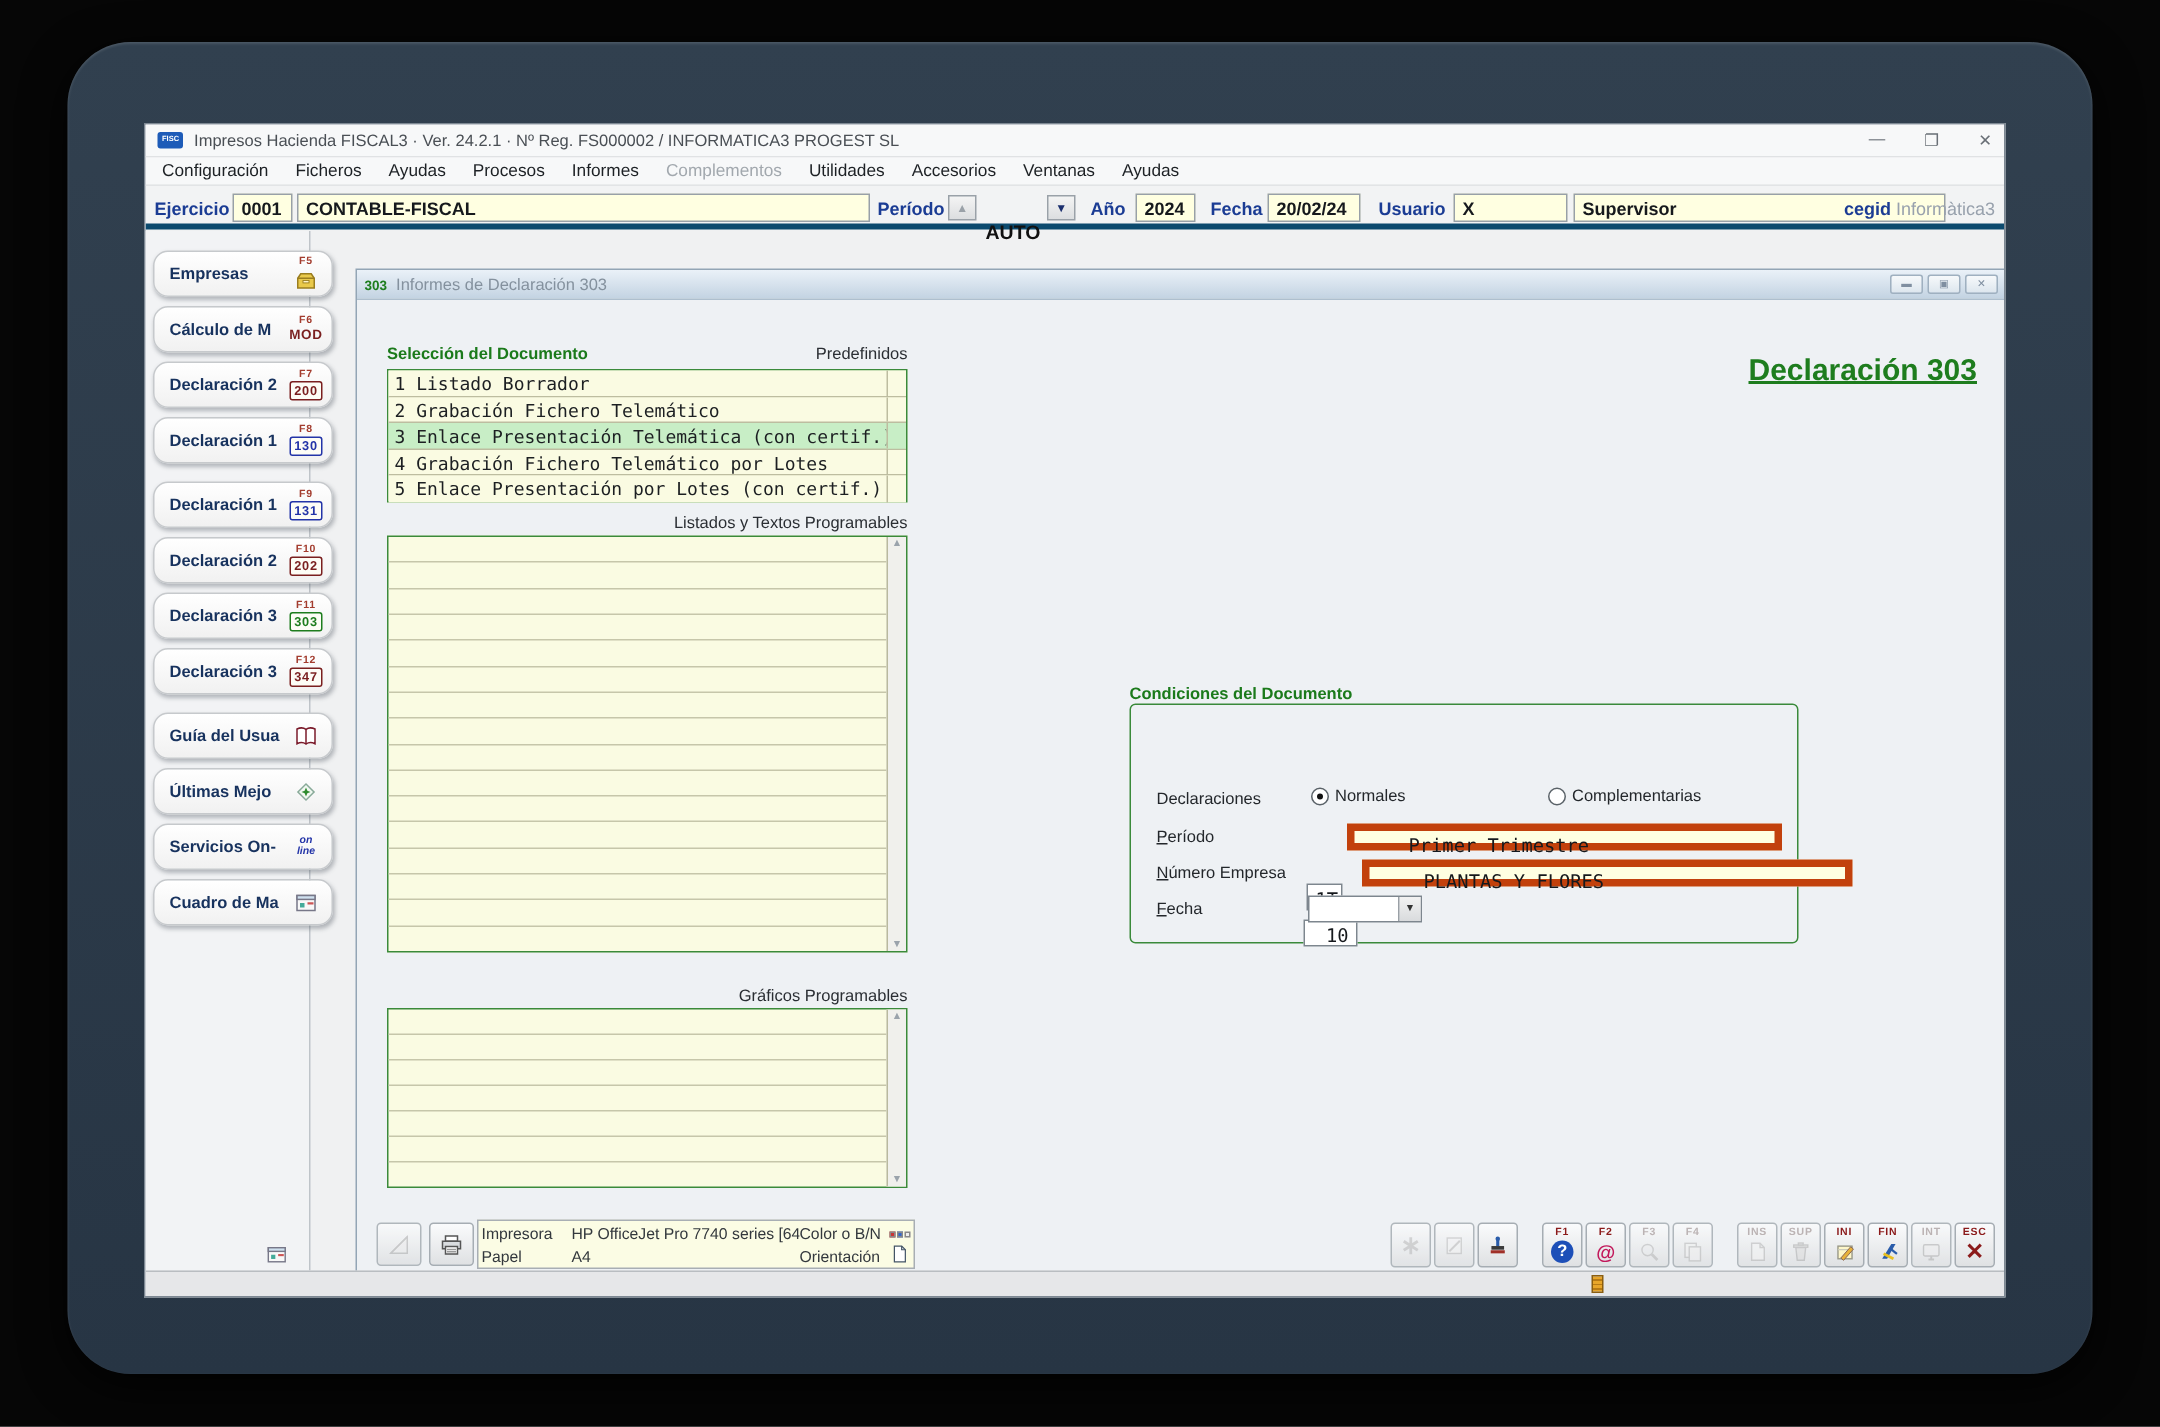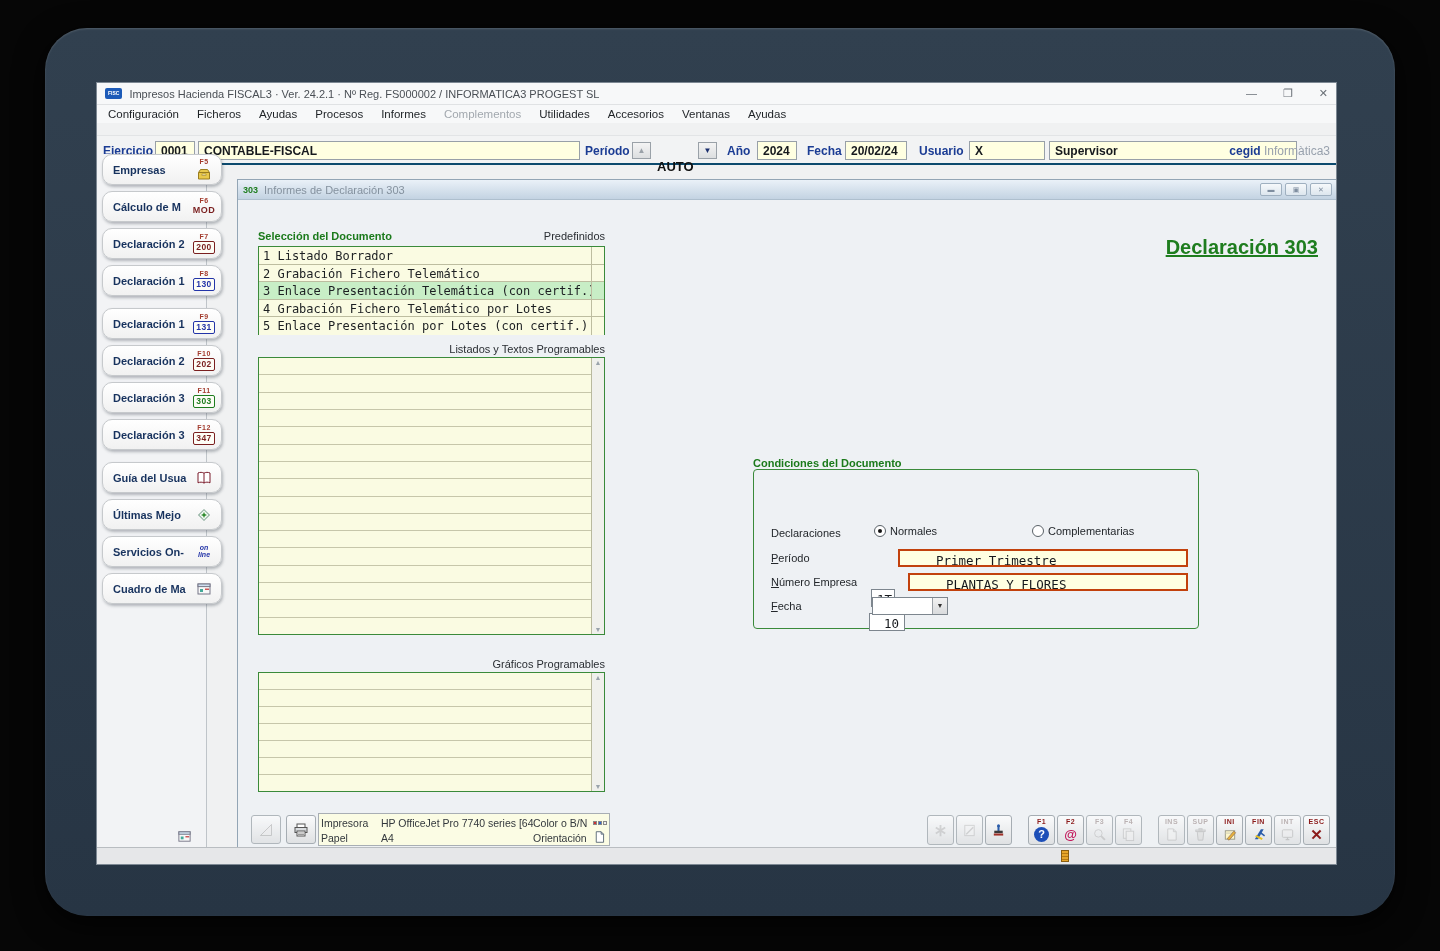--- a/index.html
+++ b/index.html
@@ -23,35 +23,35 @@
   .win-controls { margin-left:auto; display:flex; gap:26px; color:#6a7077; font-size:11px; }
   .win-controls span { cursor:default; }
 
   
   #menubar { position:absolute; left:0; top:22px; right:0; height:18px; background:#f7f8f9;
     display:flex; align-items:center; padding-left:2px; }
   .menu-item { padding:2px 9px; font-size:11.5px; color:#1d2125; }
   .menu-item.disabled { color:#a2a8ae; }
 
   
-  #toolbar { position:absolute; left:0; top:52px; right:0; height:30px; background:#f2f3f4;
-    border-top:1px solid #e2e4e6; border-bottom:2px solid #0c4a6e; }
+  #toolbar { position:absolute; left:0; top:40px; right:0; height:30px; background:#f2f3f4;
+    border-top:1px solid #e2e4e6; border-bottom:4px solid #0c4a6e; }
   #toolbar .lbl { position:absolute; top:8px; font-size:12px; font-weight:bold; color:#1b3c94; }
   .yfield { position:absolute; top:5px; height:19px; background:#ffffe1; border:1px solid #98a0a8;
     font-size:12px; font-weight:bold; color:#16191d; padding:2px 5px; }
   .spin-btn { position:absolute; top:6px; width:19px; height:17px; border:1px solid #9aa1a8;
     background:linear-gradient(#f4f4f4,#dcdee0); font-size:8px; text-align:center; line-height:16px; }
   #spin-up { color:#9aa1a8; } #spin-down { color:#1b2f6e; }
   #periodo-value { position:absolute; top:8px; font-size:13px; font-weight:bold; color:#111;margin-top:15px; }
   #brand { position:absolute; right:6px; top:8px; font-size:12px; }
   #brand b { color:#1b3c94; } #brand span { color:#98a1ad; }
 
   
   #sidebar { position:absolute; left:0; top:71px; width:110px; bottom:17px; background:#f2f3f5;
-    border-right:1px solid #bfc4c9; }
+    border-right:1px solid #bfc4c9; padding-top:13px; }
   .side-btn { position:relative; width:120px; height:31px; margin:0 0 6px 5px;
     background:linear-gradient(180deg,#ffffff,#f1f1f1); border:1px solid #c6c9cc; border-radius:10px;
     box-shadow:1px 2px 3px rgba(60,70,80,.35); display:flex; align-items:center; padding:0 4px 0 10px; }
   .side-btn .s-label { font-size:11px; font-weight:bold; color:#17325e; white-space:nowrap; overflow:hidden; flex:1; }
   .side-btn .s-right { width:26px; display:flex; flex-direction:column; align-items:center; line-height:1; }
   .side-btn .s-fkey { font-size:7px; font-weight:bold; color:#a33c2e; letter-spacing:.5px; margin-bottom:1px; }
   .s-badge { font-size:8.5px; font-weight:bold; padding:1px 2px; border:1px solid currentColor; border-radius:2px;
     background:#fdfdf6; letter-spacing:.5px; }
   .badge-maroon { color:#7a1f1f; } .badge-blue { color:#2334a8; } .badge-green { color:#1e7d1e; }
   .badge-text { font-size:9px; font-weight:bold; color:#7a1f1f; border:none; background:none; }
@@ -105,21 +105,21 @@
     color:#1e7d1e; font-size:15px; }
   .cond-row-label { position:absolute; left:17px; font-size:11px; color:#23272b; }
   .radio { position:absolute; display:flex; align-items:center; font-size:11px; color:#23272b; }
   .radio .circle { width:12px; height:12px; border:1px solid #5a6268; border-radius:50%; background:#fff;
     margin-right:4px; position:relative; }
   .radio.checked .circle::after { content:""; position:absolute; left:3px; top:3px; width:4px; height:4px;
     border-radius:50%; background:#111; }
   .mono-field { position:absolute; height:18px; font-family:"DejaVu Sans Mono", monospace; font-size:12.5px;
     color:#16191d; padding:2px 5px; }
   .field-white { background:#ffffff; border:1px solid #7d868e;margin-top:40px; }
-  .field-yellow { background:#ffffe1; border:2px solid #c2410c;padding-left:36px; }
+  .field-yellow { background:#ffffe1; border:5px solid #c2410c;padding-left:36px; }
   #fecha-dropdown { position:absolute; left:118px; top:127px; width:76px; height:18px; background:#fff;
     border:1px solid #7d868e; display:flex; }
   #fecha-dropdown .val { flex:1; font-size:11px; padding:2px 3px; }
   #fecha-dropdown .dd-btn { width:15px; background:linear-gradient(#f2f2f2,#d9dbdd); border-left:1px solid #9aa0a6;
     font-size:7px; color:#333; text-align:center; line-height:16px; }
 
   
   #doc-toolbar { position:absolute; left:0; right:0; top:632px; height:38px; }
   .btn3d { position:absolute; border:1px solid #a6adb3; border-radius:3px;
     background:linear-gradient(180deg,#fafbfc,#dfe1e3); display:flex; flex-direction:column;
@@ -393,21 +393,21 @@
         <span class="circle"></span>
         <span>Complementarias</span>
       </span>
 
       <span class="cond-row-label" style="top:82px"><u>P</u><span>eríodo</span></span>
       <span class="mono-field field-white" style="left:117px;top:79px;width:24px;text-align:center">1T</span>
       <span class="mono-field field-yellow" style="left:144px;top:79px;width:290px">Primer Trimestre</span>
 
       <span class="cond-row-label" style="top:106px"><u>N</u><span>úmero Empresa</span></span>
       <span class="mono-field field-white" style="left:115px;top:103px;width:36px;text-align:right">10</span>
-      <span class="mono-field field-yellow" style="left:154px;top:103px;width:280px">PLANTAS Y FLORES</span>
+      <span class="mono-field field-yellow" style="left:154px;top:103px;width:327px">PLANTAS Y FLORES</span>
 
       <span class="cond-row-label" style="top:130px"><u>F</u><span>echa</span></span>
       <span id="fecha-dropdown">
         <span class="val"></span>
         <span class="dd-btn">▼</span>
       </span>
     </div>
 
     <div id="doc-toolbar">
       <div id="left-tools">

